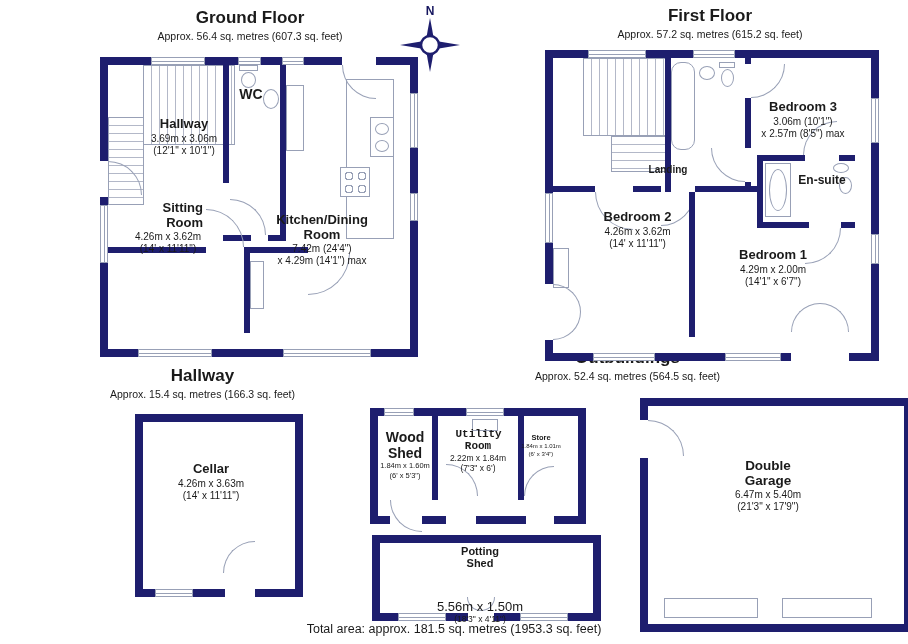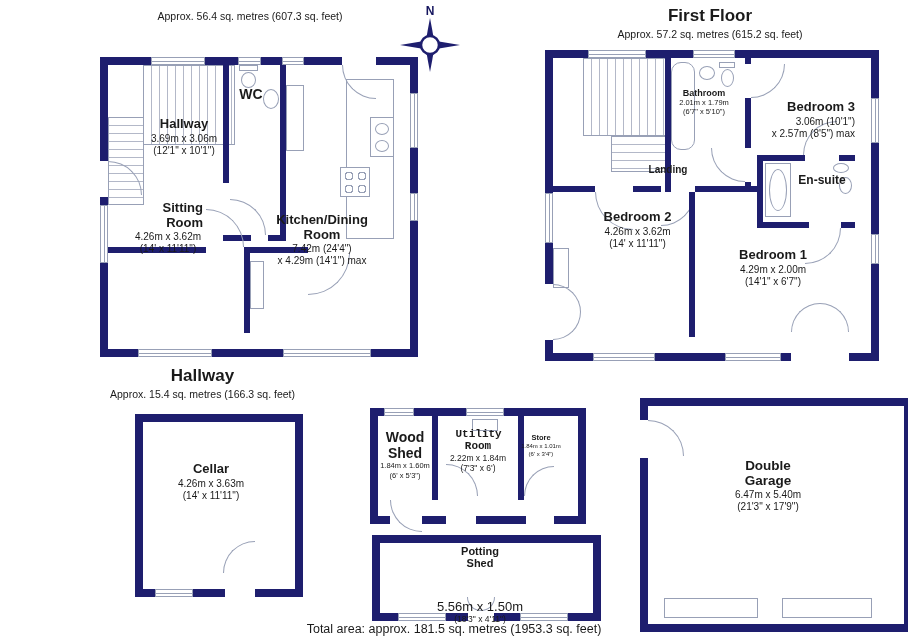--- a/index.html
+++ b/index.html
@@ -30,29 +30,34 @@
   .ptl .t{font-size:17px;font-weight:700;}
   .ptl .s{font-size:10.5px;margin-top:2px;}
   .total{position:absolute;left:0;top:622px;width:908px;text-align:center;font-size:12.5px;}
 </style>
 </head>
 <body>
 
 <div class="canvas">
 
   <div class="ptl" style="left:105px;top:8px;width:290px;">
+    <div class="t">Ground Floor</div>
     <div class="s">Approx. 56.4 sq. metres (607.3 sq. feet)</div>
   </div>
   <div class="ptl" style="left:565px;top:6px;width:290px;">
     <div class="t">First Floor</div>
     <div class="s">Approx. 57.2 sq. metres (615.2 sq. feet)</div>
   </div>
   <div class="ptl" style="left:95px;top:366px;width:215px;">
     <div class="t">Hallway</div>
     <div class="s">Approx. 15.4 sq. metres (166.3 sq. feet)</div>
+  </div>
+  <div class="ptl" style="left:520px;top:348px;width:215px;">
+    <div class="t">Outbuildings</div>
+    <div class="s">Approx. 52.4 sq. metres (564.5 sq. feet)</div>
   </div>
 
   <svg style="position:absolute;left:398px;top:2px;" width="64" height="70" viewBox="0 0 64 70">
     <text x="32" y="13" text-anchor="middle" font-size="12" font-weight="bold" fill="#15155e">N</text>
     <polygon points="32,16 27,43 37,43" fill="#1e1e6e"></polygon>
     <polygon points="32,70 27,43 37,43" fill="#1e1e6e"></polygon>
     <polygon points="2,43 32,38 32,48" fill="#1e1e6e"></polygon>
     <polygon points="62,43 32,38 32,48" fill="#1e1e6e"></polygon>
     <circle cx="32" cy="43" r="9" fill="#fff" stroke="#1e1e6e" stroke-width="2.5"></circle>
   </svg>
@@ -168,26 +173,21 @@
     <div class="arc" style="left:267px;top:245px;width:29px;height:29px;border-top-width:1.5px;border-right-width:1.5px;border-radius:0 100% 0 0;"></div>
 
     <div class="win h" style="left:35px;top:-8px;width:58px;height:8px;"></div>
     <div class="win h" style="left:140px;top:-8px;width:42px;height:8px;"></div>
     <div class="win v" style="right:-8px;top:40px;width:8px;height:45px;"></div>
     <div class="win v" style="right:-8px;top:176px;width:8px;height:30px;"></div>
     <div class="win v" style="left:-8px;top:135px;width:8px;height:50px;"></div>
     <div class="win h" style="left:40px;bottom:-8px;width:62px;height:8px;"></div>
     <div class="win h" style="left:172px;bottom:-8px;width:56px;height:8px;"></div>
 
-    <div class="lbl" style="left:109px;top:30px;width:84px;">
-      <div class="nm" style="font-size:9px;">Bathroom</div>
-      <div class="dm" style="font-size:7.5px;">2.01m x 1.79m</div>
-      <div class="dm" style="font-size:7.5px;">(6'7" x 5'10")</div>
-    </div>
-    <div class="lbl" style="left:198px;top:42px;width:104px;text-align:right;">
+    <div class="lbl" style="left:198px;top:42px;width:104px;">
       <div class="nm">Bedroom 3</div>
       <div class="dm">3.06m (10'1")</div>
       <div class="dm">x 2.57m (8'5") max</div>
     </div>
     <div class="lbl" style="left:70px;top:106px;width:90px;">
       <div class="nm" style="font-size:10px;">Landing</div>
     </div>
     <div class="lbl" style="left:22px;top:152px;width:125px;">
       <div class="nm">Bedroom 2</div>
       <div class="dm">4.26m x 3.62m</div>

